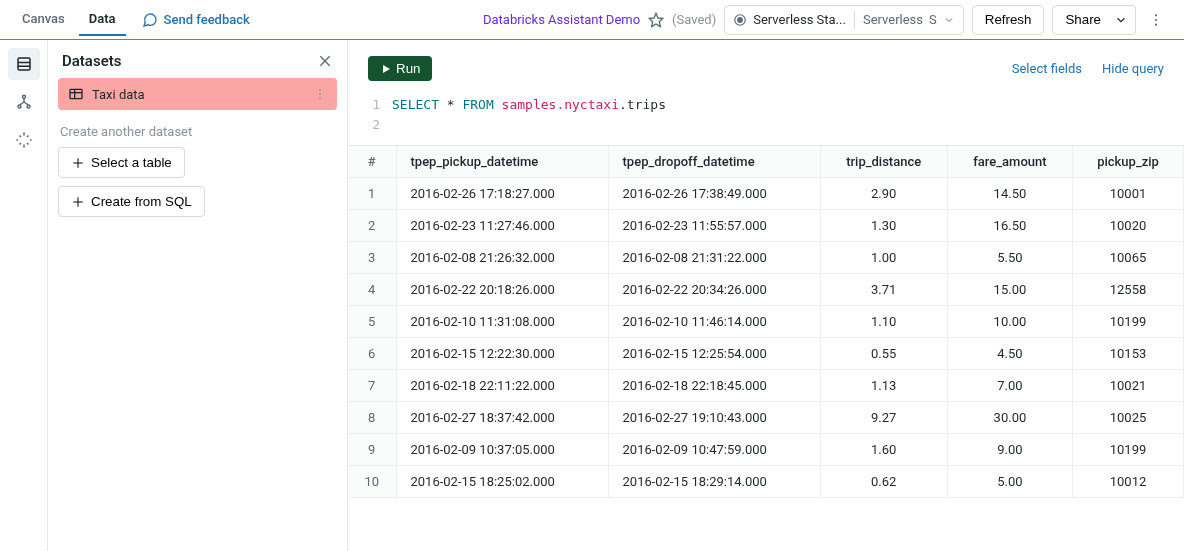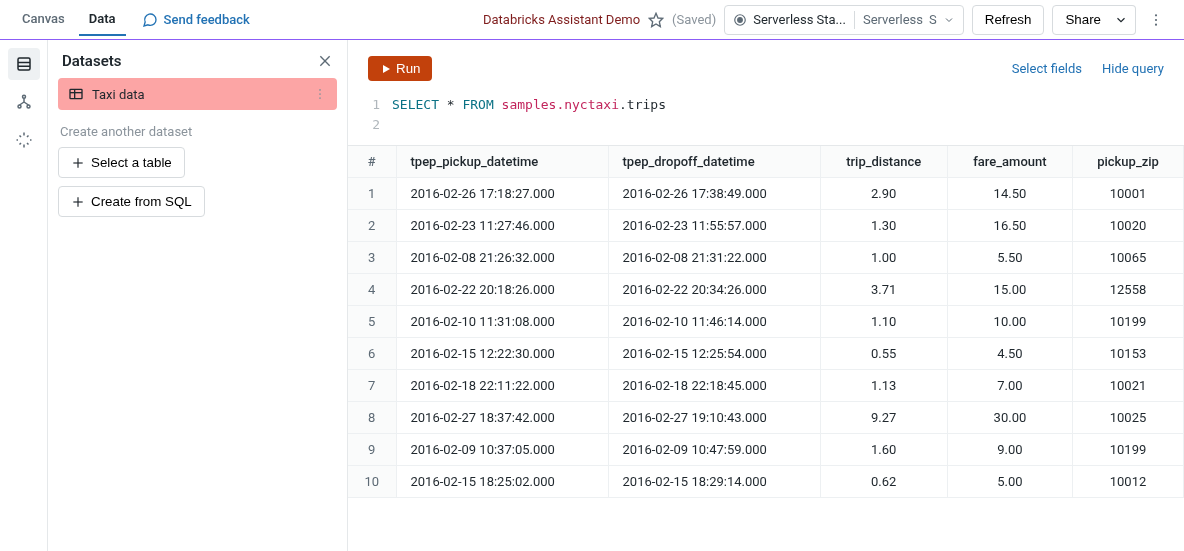--- a/index.html
+++ b/index.html
@@ -4,21 +4,21 @@
 <style>
 * { box-sizing: border-box; margin: 0; padding: 0; }
 body { font-family: -apple-system, BlinkMacSystemFont, "Segoe UI", Roboto, sans-serif; font-size: 13px; color: #1f272d; background: #fff; width: 1184px; height: 551px; overflow: hidden; }
 
 .topbar { display: flex; align-items: center; height: 40px; padding: 0 12px; border-bottom: 1px solid #8b5cf6; }
 .tabs { display: flex; gap: 4px; }
 .tab { padding: 8px 10px; color: #5d6a75; cursor: pointer; border-bottom: 2px solid transparent; font-weight: 500; }
 .tab.active { color: #1f272d; border-bottom-color: #2272b4; font-weight: 600; }
 .feedback { display: flex; align-items: center; gap: 6px; color: #2272b4; margin-left: 16px; cursor: pointer; font-weight: 500; }
 .tb-right { margin-left: auto; display: flex; align-items: center; gap: 8px; }
-.title { color: #7f1d1d; }
+.title { color: #6d28d9; }
 .star { color: #5d6a75; cursor: pointer; }
 .saved { color: #8b949c; }
 .pill { display: flex; align-items: center; gap: 6px; border: 1px solid #d7dbde; border-radius: 4px; padding: 4px 8px; height: 30px; cursor: pointer; }
 .pill .sep { width: 1px; height: 18px; background: #d7dbde; margin: 0 2px; }
 .subpill { color: #5d6a75; }
 .btn { border: 1px solid #d7dbde; border-radius: 4px; padding: 5px 12px; background: #fff; cursor: pointer; height: 30px; display: flex; align-items: center; }
 .chev-btn { width: 30px; justify-content: center; padding: 0; border-left: none; border-radius: 0 4px 4px 0; margin-left: -8px; }
 .share-group { display: flex; }
 .share-group .btn:first-child { border-radius: 4px 0 0 4px; }
 .kebab { cursor: pointer; color: #5d6a75; padding: 4px; margin-right: 4px; }
@@ -33,21 +33,21 @@
 .sb-title { font-size: 15px; font-weight: 600; }
 .close-x { cursor: pointer; color: #5d6a75; }
 .ds-item { display: flex; align-items: center; gap: 8px; background: #fca5a5; border-radius: 4px; padding: 8px 10px; }
 .ds-kebab { margin-left: auto; color: #8b949c; cursor: pointer; }
 .hint { color: #8b949c; padding: 14px 2px 8px 2px; font-size: 13px; }
 .sb-btn { display: flex; align-items: center; gap: 6px; border: 1px solid #d7dbde; border-radius: 4px; padding: 7px 12px; background: #fff; cursor: pointer; margin-bottom: 8px; }
 
 .content { flex: 1; display: flex; flex-direction: column; overflow: hidden; }
 .query-area { padding: 16px 20px 10px 20px; }
 .qa-top { display: flex; align-items: center; }
-.run-btn { display: flex; align-items: center; gap: 4px; background: #c2410c; color: #fff; border: none; border-radius: 4px; padding: 5px 12px; cursor: pointer; font-weight: 500; }
+.run-btn { display: flex; align-items: center; gap: 4px; background: #14532d; color: #fff; border: none; border-radius: 4px; padding: 5px 12px; cursor: pointer; font-weight: 500; }
 .qa-links { margin-left: auto; display: flex; gap: 20px; }
 .link { color: #2272b4; cursor: pointer; }
 .code-block { margin-top: 14px; font-family: "SFMono-Regular", Menlo, Consolas, monospace; font-size: 13px; line-height: 20px; }
 .code-line { display: flex; }
 .gutter { width: 24px; text-align: right; color: #b0b7bc; padding-right: 12px; user-select: none; }
 .kw { color: #0b7285; font-weight: 500; }
 .ident { color: #c2255c; }
 .plain { color: #1f272d; }
 
 .grid-wrap { flex: 1; overflow: auto; border-top: 1px solid #e5e8ea; }

